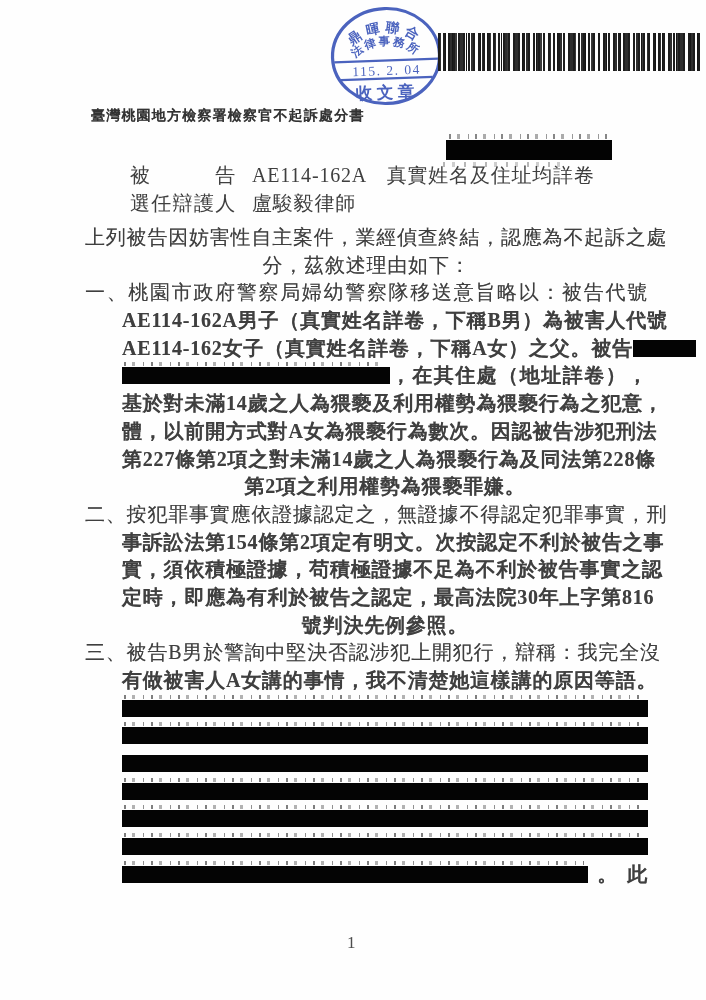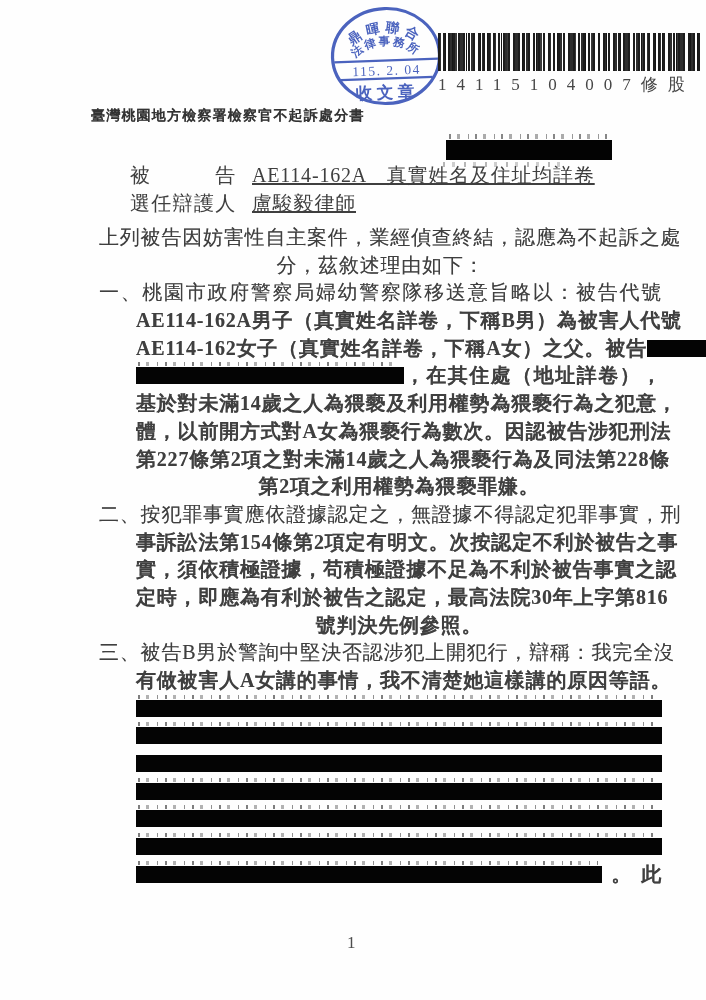--- a/index.html
+++ b/index.html
@@ -38,23 +38,23 @@
   }
   .case-redact::after{ 
     content:"";position:absolute;left:-3px;width:125px;bottom:-7px;height:5px;
     background:repeating-linear-gradient(90deg,rgba(95,95,95,.45) 0 2px,transparent 2px 9px,
       rgba(95,95,95,.3) 9px 12px,transparent 12px 21px);
   }
   
   .parties{position:absolute;left:130px;top:161px;font-size:20px;letter-spacing:.8px;}
   .party-row{height:28px;line-height:28px;white-space:nowrap;}
   .party-label{display:inline-block;width:106px;text-align:justify;text-align-last:justify;vertical-align:top;}
-  .party-value{margin-left:16px;text-decoration:underline;}
+  .party-value{margin-left:16px;}
   
-  .body-lines{position:absolute;left:99px;top:224px;font-size:20px;letter-spacing:.8px;
+  .body-lines{position:absolute;left:85px;top:224px;font-size:20px;letter-spacing:.8px;
     text-shadow:0 0 .5px rgba(63,63,63,.5);}
   .bline{width:563px;height:27.7px;line-height:27.7px;white-space:nowrap;text-align:center;}
   .bline.ind{width:526px;margin-left:37px;font-weight:bold;}
   .bline.fill{text-align:justify;text-align-last:justify;}
   .redact{position:relative;display:inline-block;height:17px;background:#040404;vertical-align:-2px;}
   .redact.peek::before{
     content:"";position:absolute;left:2px;right:4px;top:-5px;height:4px;
     background:repeating-linear-gradient(90deg,rgba(72,72,72,.7) 0 2px,transparent 2px 8px,
       rgba(72,72,72,.42) 8px 11px,transparent 11px 19px,rgba(72,72,72,.6) 19px 20px,transparent 20px 27px);
   }
@@ -81,21 +81,20 @@
       </text>
       <line x1="4" y1="55.5" x2="108" y2="55.5" stroke="#3c56b9" stroke-width="2.2"></line>
       <line x1="10" y1="73.5" x2="102" y2="73.5" stroke="#3c56b9" stroke-width="2.2"></line>
       <text x="56" y="70" text-anchor="middle" font-size="13.5" letter-spacing="1.5">115. 2. 04</text>
       <text x="56" y="93" text-anchor="middle" font-size="16.5" font-weight="bold" letter-spacing="4.5">收文章</text>
     </g>
   </svg>
 
   <div class="barcode-wrap">
     <div class="barcode"></div>
-    <div class="barcode-label">14115104007修股</div>
   </div>
 
   <div class="doc-title">臺灣桃園地方檢察署檢察官不起訴處分書</div>
 
   <div class="case-redact"></div>
 
   <div class="parties">
     <div class="party-row">
       <span class="party-label">被告</span><span class="party-value">AE114-162A　真實姓名及住址均詳卷</span>
     </div>

